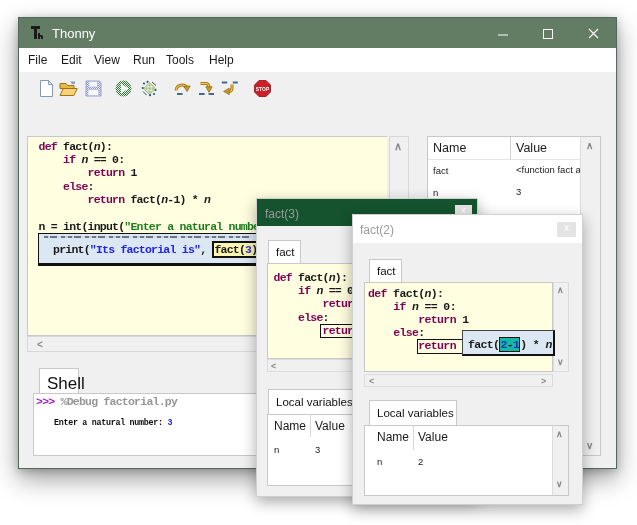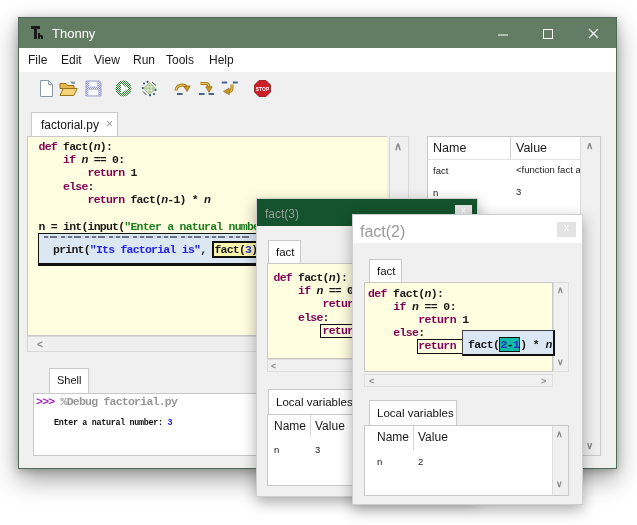--- a/index.html
+++ b/index.html
@@ -117,24 +117,20 @@
         <path d="M8.2 8.2v6.4l-5.6-3.2z" fill="#c89a28" stroke="#8a6210" stroke-width="0.7"></path>
       </g>
 
       <g transform="translate(235,8)">
         <path d="M5 0.5h7l4.5 4.5v7l-4.5 4.5h-7L0.5 12v-7z" fill="#cc2026" stroke="#8a1216" stroke-width="0.8"></path>
         <text x="8.5" y="10.6" font-size="4.8" font-family="Liberation Sans" font-weight="bold" fill="#fff" text-anchor="middle" letter-spacing="0.1">STOP</text>
       </g>
     </svg>
   </div>
 
-  <div class="tab" style="left:12px;top:94px;width:87px;height:24px;font-size:12px">
-    <span class="abs" style="left:9px;top:5px">factorial.py</span>
-    <span class="abs" style="left:74px;top:4px;color:#999;font-size:12px">×</span>
-  </div>
 
   <div class="abs" style="left:8px;top:118px;width:360px;height:200px;background:#fffee0;border:1px solid #c8c8c8;border-right:none;overflow:hidden">
     <div class="mono abs" style="left:10.5px;top:2.6px;font-size:11.5px;line-height:13.35px;letter-spacing:-0.77px"><span class="kw">def</span> fact(<i>n</i>):
     <span class="kw">if</span> <i>n</i> == 0:
         <span class="kw">return</span> 1
     <span class="kw">else</span>:
         <span class="kw">return</span> fact(<i>n</i>-1) * <i>n</i>
 
 n = int(input(<span class="str">"Enter a natural number: "))</span></div>
 
@@ -164,21 +160,21 @@
     <div class="abs" style="left:88px;top:27px;font-size:9.5px;width:66px;overflow:hidden;white-space:nowrap">&lt;function fact at 0x0</div>
     <div class="abs" style="left:5px;top:50px;font-size:9.5px">n</div>
     <div class="abs" style="left:88px;top:49px;font-size:9.5px">3</div>
 
     <div class="abs" style="left:152px;top:0;width:20px;height:318px;background:#f0f0f0;border-left:1px solid #dcdcdc">
       <div class="arrow" style="left:5px;top:3px;font-size:10px;color:#888">∧</div>
       <div class="arrow" style="left:5px;top:303px;font-size:10px;color:#888">∨</div>
     </div>
   </div>
 
-  <div class="tab" style="left:30px;top:350px;width:40px;height:25px;font-size:11px">
+  <div class="tab" style="left:20px;top:350px;width:40px;height:25px;font-size:17px">
     <span class="abs" style="left:7px;top:5px">Shell</span>
   </div>
 
   <div class="abs" style="left:14px;top:375px;width:376px;height:63px;background:#fff;border:1px solid #c8c8c8">
     <div class="mono abs" style="left:2px;top:1px;font-size:11.5px;letter-spacing:-0.77px"><span style="color:#a020c0">&gt;&gt;&gt;</span> <span style="color:#969696">%Debug factorial.py</span></div>
     <div class="mono abs" style="left:20px;top:24px;font-size:8.4px;letter-spacing:-0.3px;color:#111">Enter a natural number: <span style="color:#2222cc">3</span></div>
   </div>
 </div>
 
 <div class="abs" id="f3" style="left:256px;top:198px;width:222px;height:299px;background:#f0f0f0;border:1px solid #cfcfcf;box-shadow:0 5px 14px rgba(0,0,0,0.32)">
@@ -207,21 +203,21 @@
     <div class="abs" style="left:6px;top:4px;font-size:12px">Name</div>
     <div class="abs" style="left:47px;top:4px;font-size:12px">Value</div>
     <div class="abs" style="left:42px;top:0;width:1px;height:22px;background:#d8d8d8"></div>
     <div class="abs" style="left:6px;top:29px;font-size:9.5px">n</div>
     <div class="abs" style="left:47px;top:29px;font-size:9.5px">3</div>
   </div>
 </div>
 
 <div class="abs" id="f2" style="left:352px;top:214px;width:231px;height:291px;background:#f0f0f0;border:1px solid #cfcfcf;box-shadow:0 5px 14px rgba(0,0,0,0.32)">
   <div class="abs" style="left:0;top:0;width:100%;height:28px;background:#fff">
-    <div class="abs" style="left:7px;top:8px;font-size:16px;color:#9a9a9a">fact(2)</div>
+    <div class="abs" style="left:7px;top:8px;font-size:12px;color:#9a9a9a">fact(2)</div>
     <div class="graybtn" style="left:204px;top:7px;width:19px;height:15px;font-size:10px">x</div>
   </div>
   <div class="tab" style="left:16px;top:44px;width:33px;height:23px;font-size:11.5px">
     <span class="abs" style="left:7px;top:5px">fact</span>
   </div>
   <div class="abs" style="left:11px;top:67px;width:189px;height:90px;background:#fffee0;border:1px solid #c8c8c8;overflow:hidden">
     <div class="mono abs" style="left:3px;top:4.3px;font-size:11.5px;line-height:13px;letter-spacing:-0.62px"><span class="kw">def</span> fact(<i>n</i>):
     <span class="kw">if</span> <i>n</i> == 0:
         <span class="kw">return</span> 1
     <span class="kw">else</span>:

